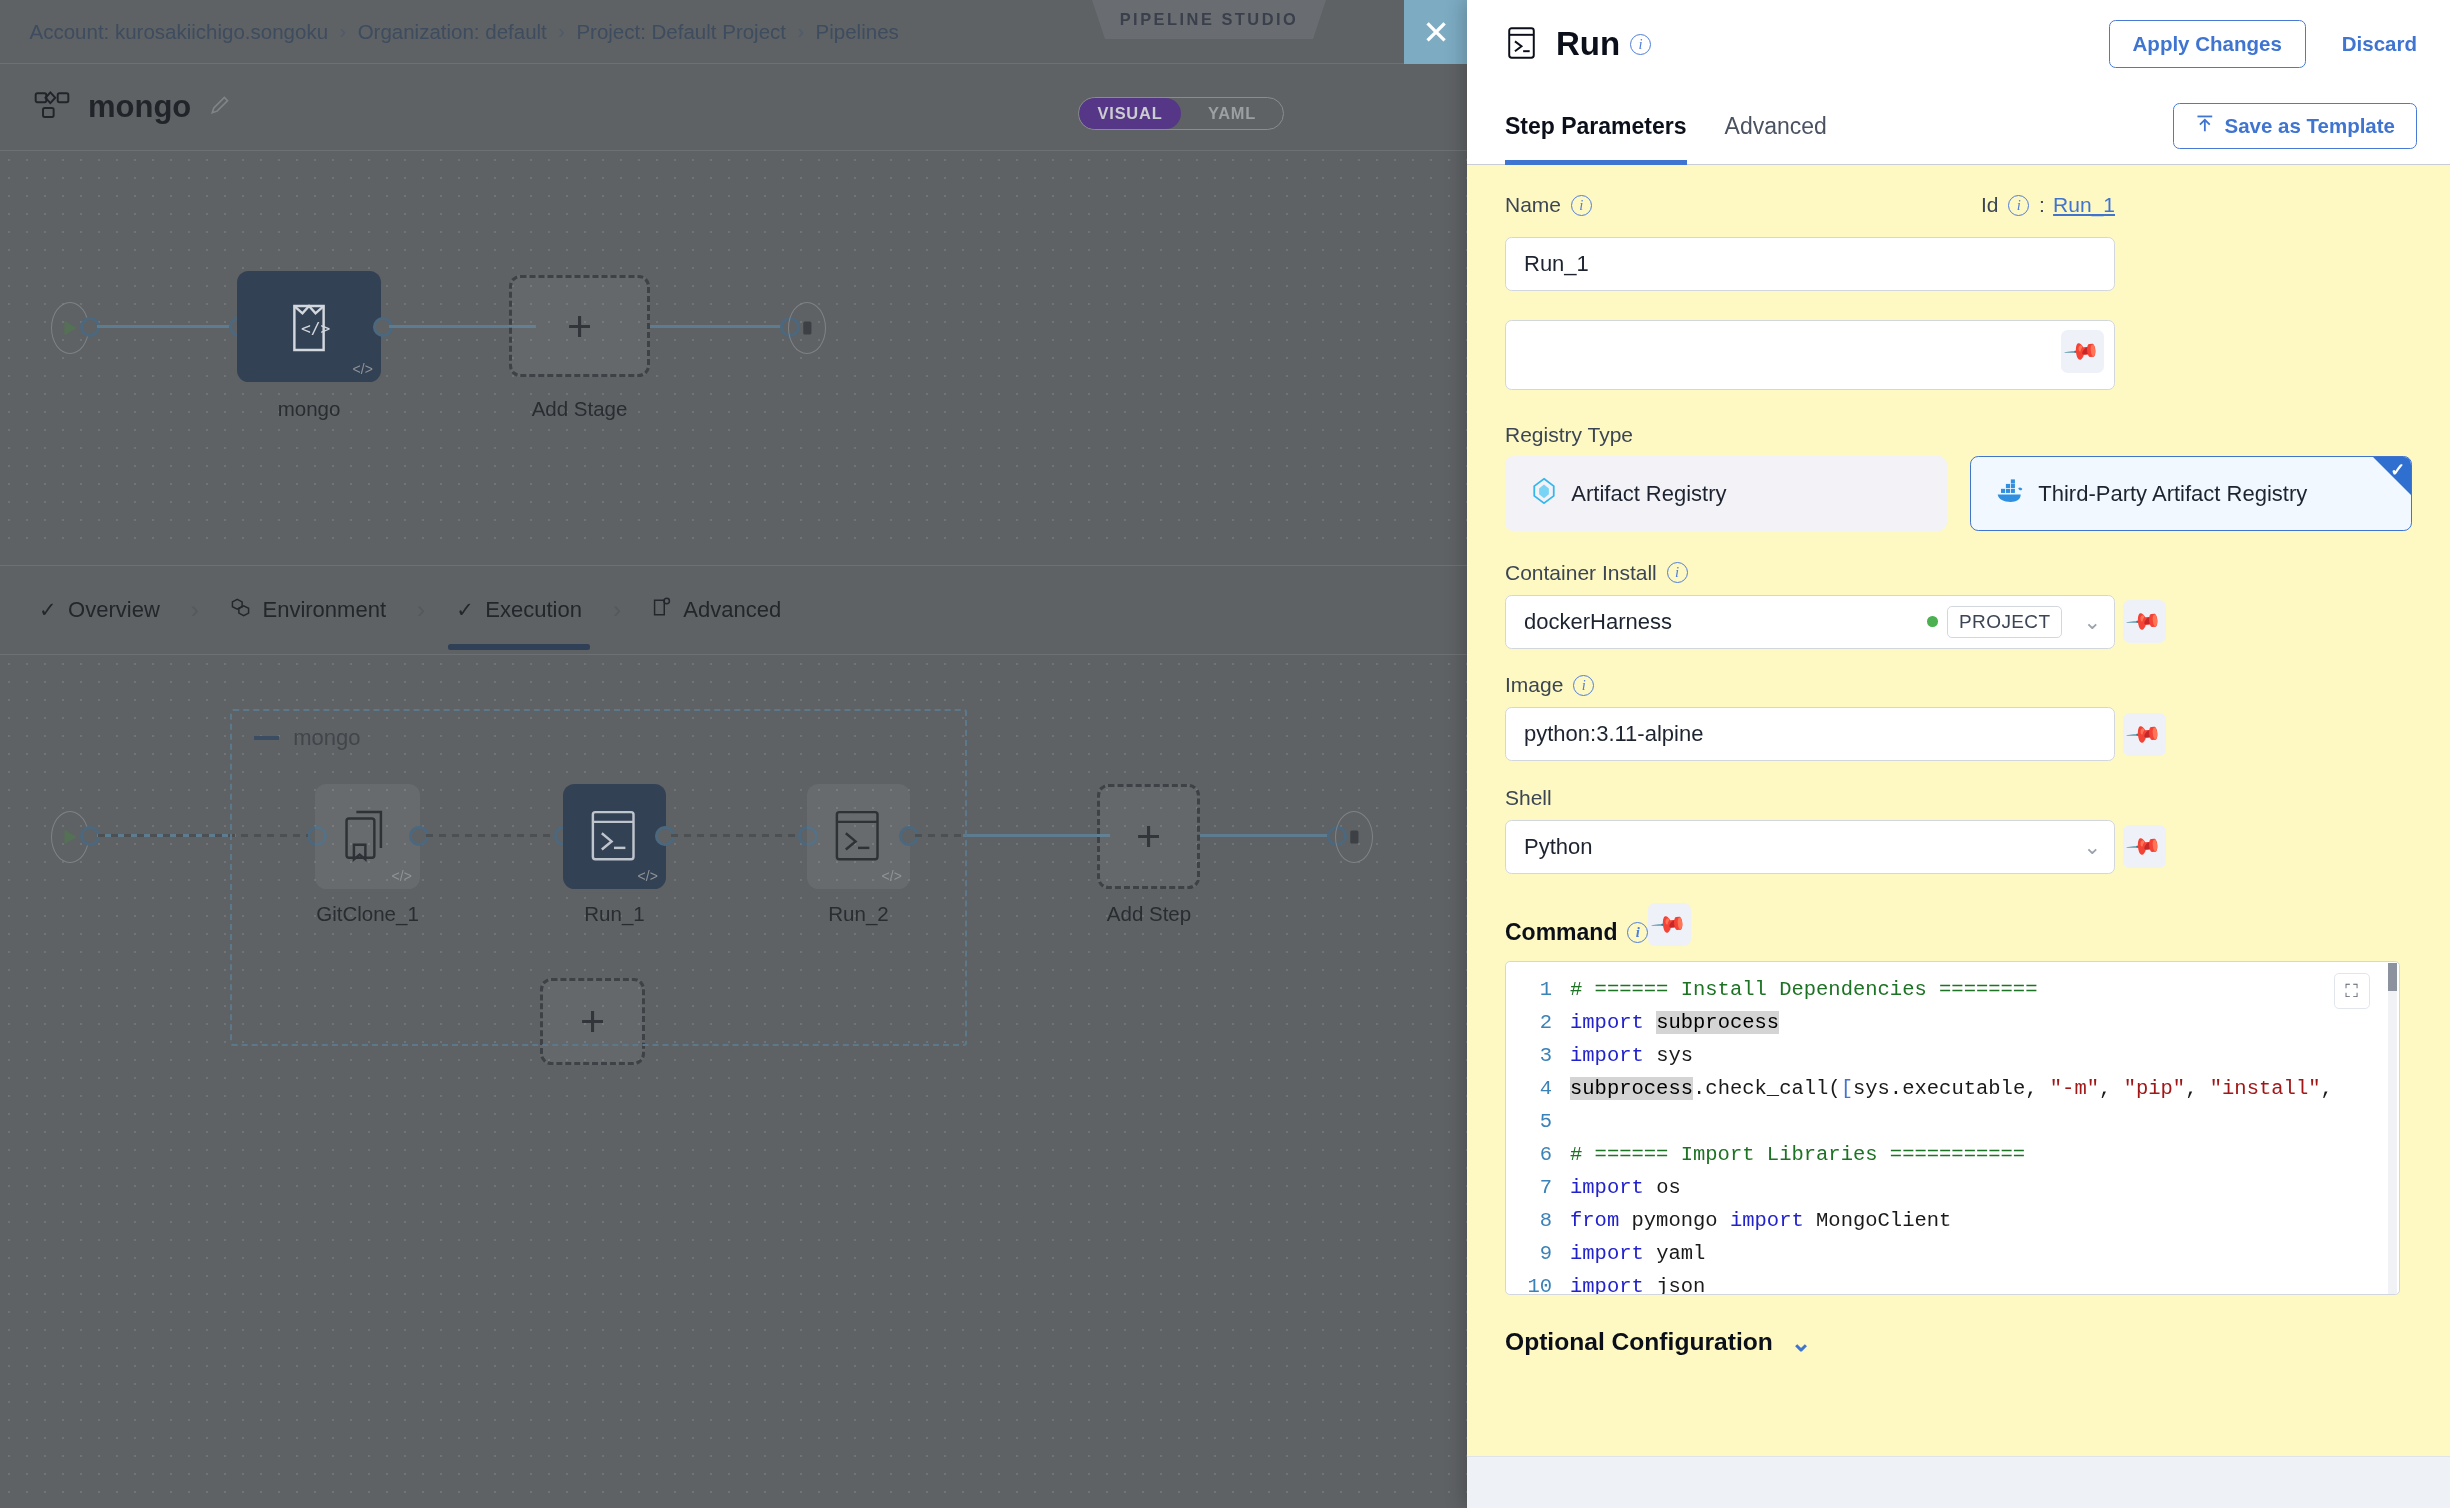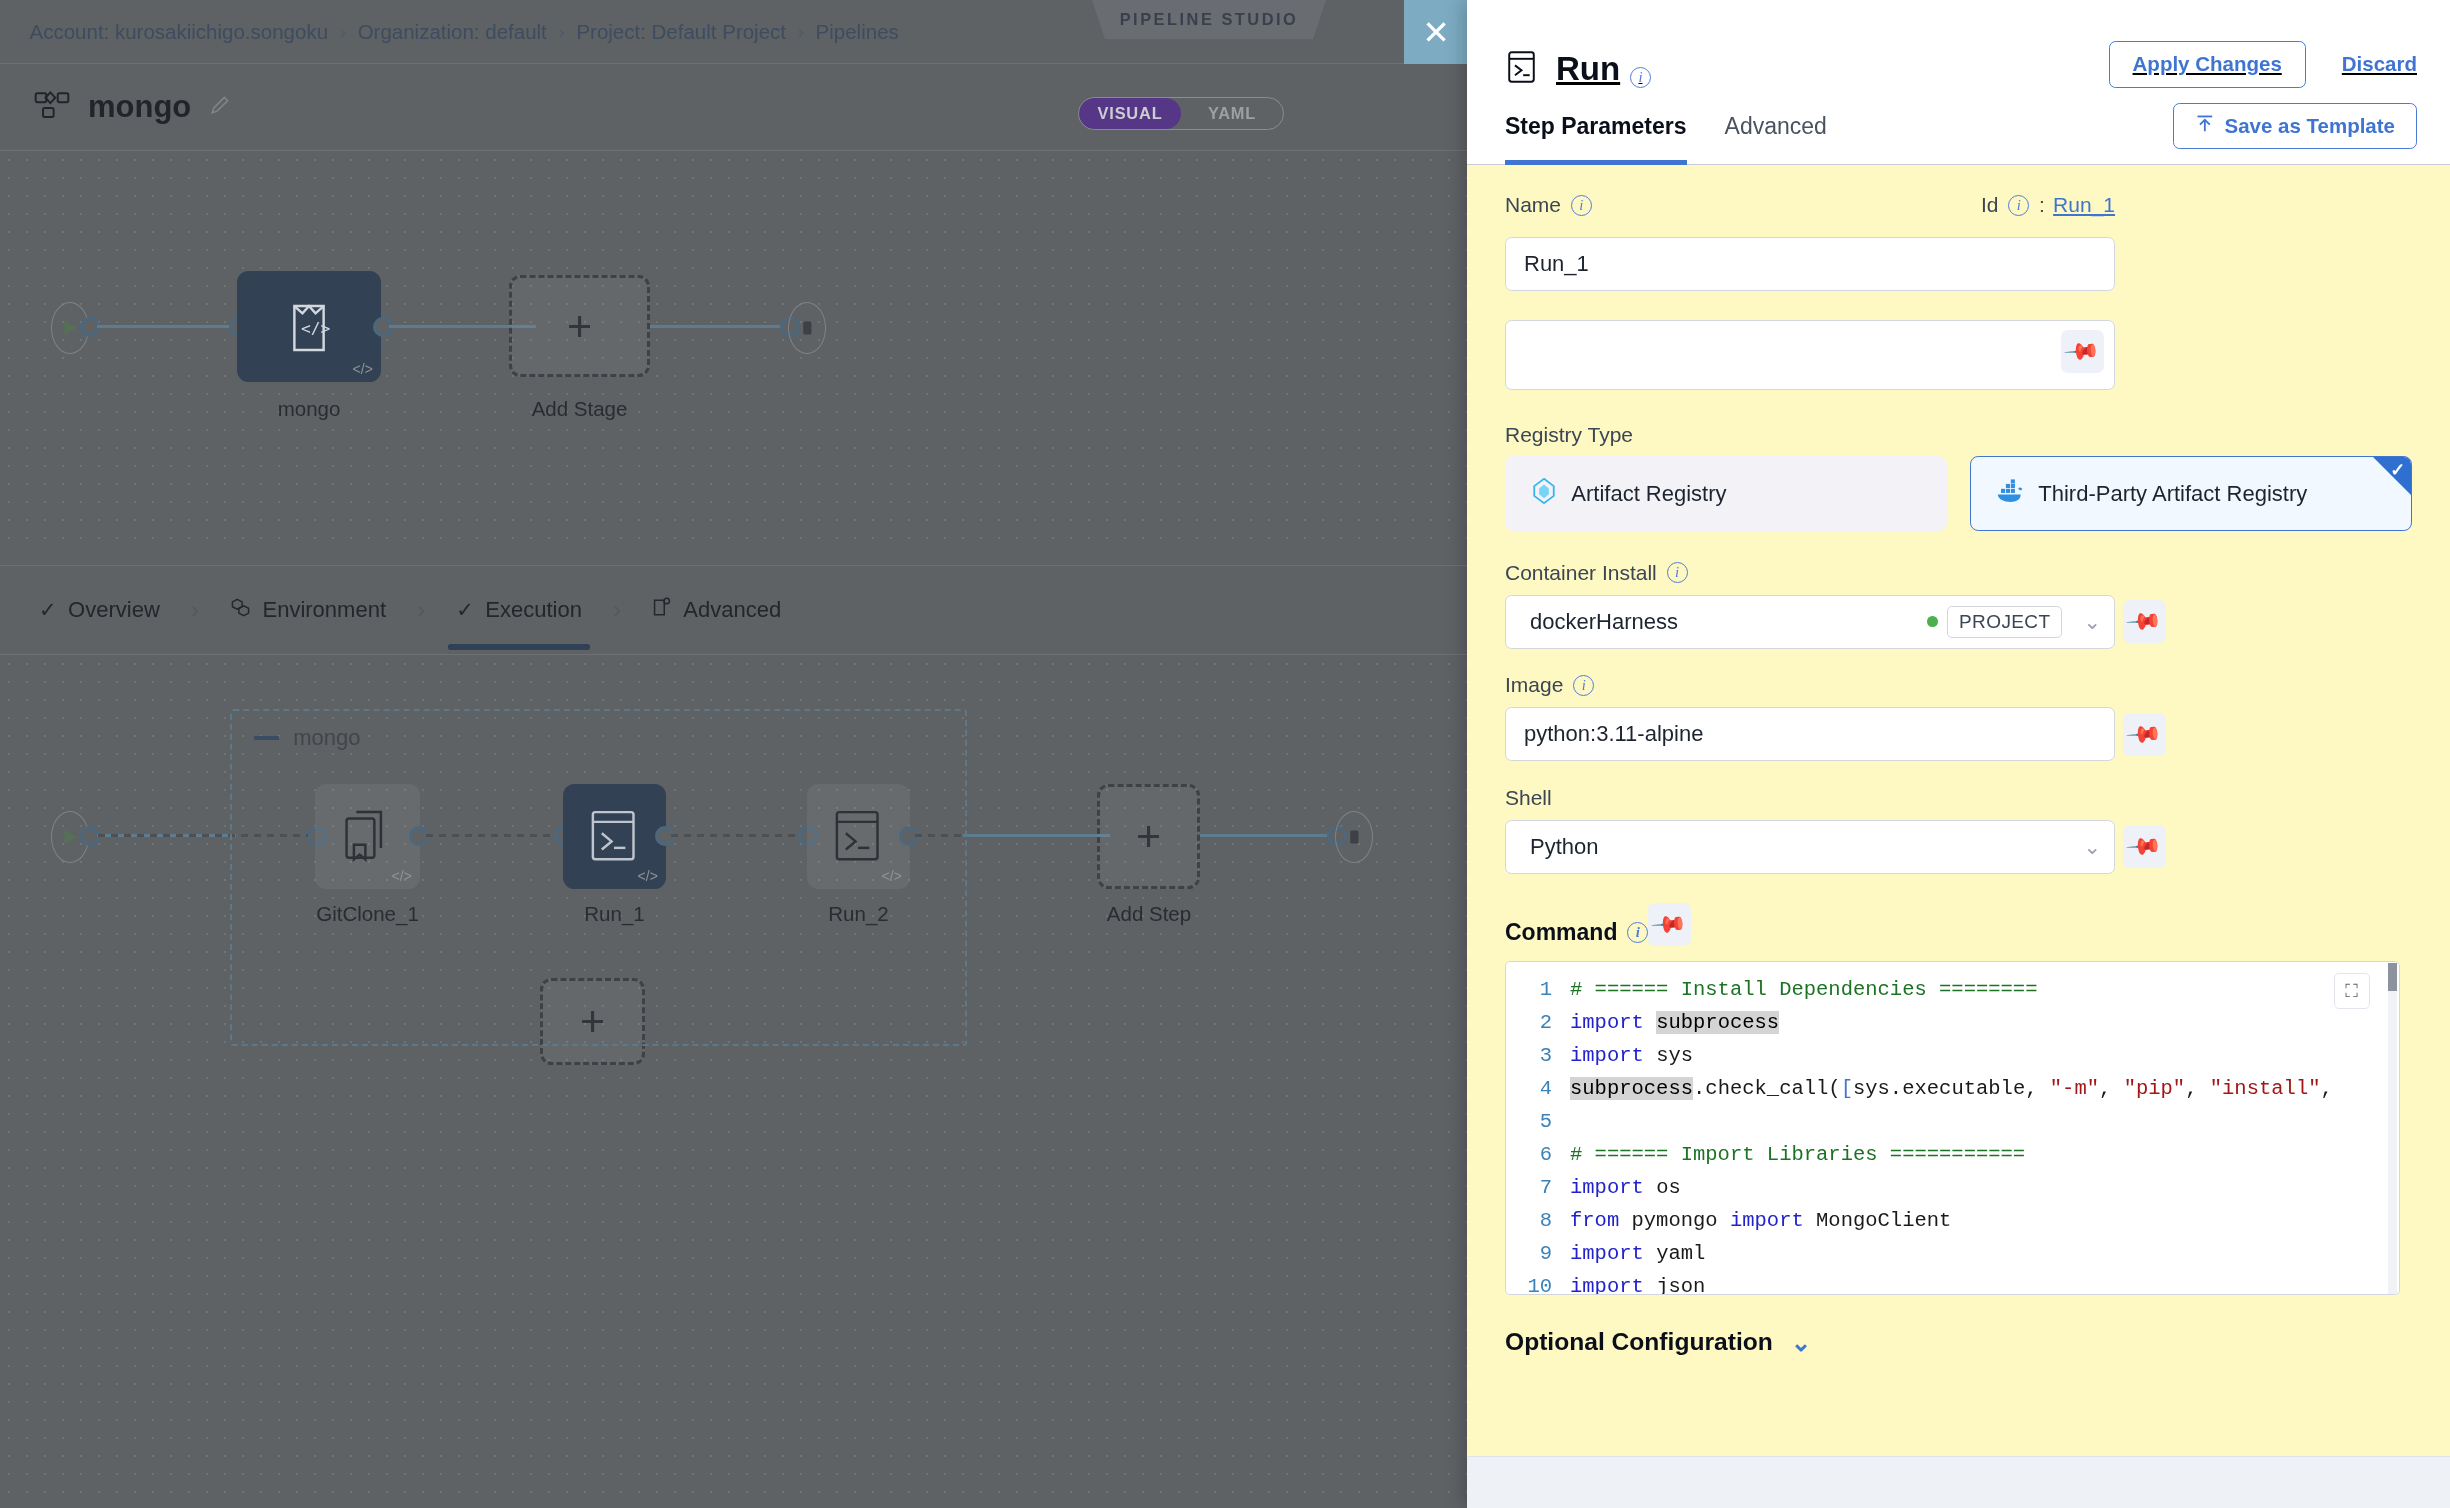--- a/index.html
+++ b/index.html
@@ -123,21 +123,21 @@
   }
   #group-label .dash { width:24.6px; height:4.1px; background:#28507e; margin-right:14.7px; }
 
   
   #panel {
     position: absolute; right: 0; top: 0; width: 983px; height: 1508px;
     background: #ffffff;
     box-shadow: -3.3px 0 18px rgba(0,0,0,.22);
   }
   #panel-head {
-    height: 88px; display: flex; align-items: flex-end; padding: 0 33px 0 38px; text-decoration: underline;
+    height: 88px; display: flex; align-items: center; padding: 0 33px 0 38px;
   }
   #panel-title { font-size: 33px; font-weight: bold; color: #0b0f19; margin-left: 18px; }
   .info-i {
     display:inline-flex; align-items:center; justify-content:center;
     width: 21px; height: 21px; border-radius: 50%;
     border: 1.6px solid #4f7ddb; color:#4f7ddb; font-size: 14.7px;
     font-family: "Liberation Serif", serif; font-style: italic;
     margin-left: 9.8px; vertical-align: middle;
   }
   #panel-head-actions { margin-left:auto; display:flex; align-items:center; gap: 36px; }
@@ -201,21 +201,21 @@
     position:absolute; right:0; top:0; width:0; height:0;
     border-top: 38px solid #2f6fd0; border-left: 38px solid transparent;
   }
   .reg-card .corner-check {
     position:absolute; right:5.7px; top:1.6px; color:#fff; font-size:18px; font-weight:bold;
   }
 
   .input-with-pin { display:flex; align-items:stretch; }
   .combo {
     width: 610px; height: 54px; border:0.8px solid #d2d7de; border-radius: 6.6px;
-    background:#fff; display:flex; align-items:center; padding: 0 13px 0 24px;
+    background:#fff; display:flex; align-items:center; padding: 0 13px 0 18px;
     font-size: 22px; color:#1d2430;
   }
   .scope-chip {
     margin-left:auto; display:flex; align-items:center; gap:9.8px;
   }
   .dot-green { width:10.6px; height:10.6px; border-radius:50%; background:#4caf50; }
   .chip {
     border:0.8px solid #d2d7de; border-radius:4.9px; padding: 4.1px 10.6px;
     font-size: 19px; color:#3b4554; letter-spacing:0.4px;
   }

